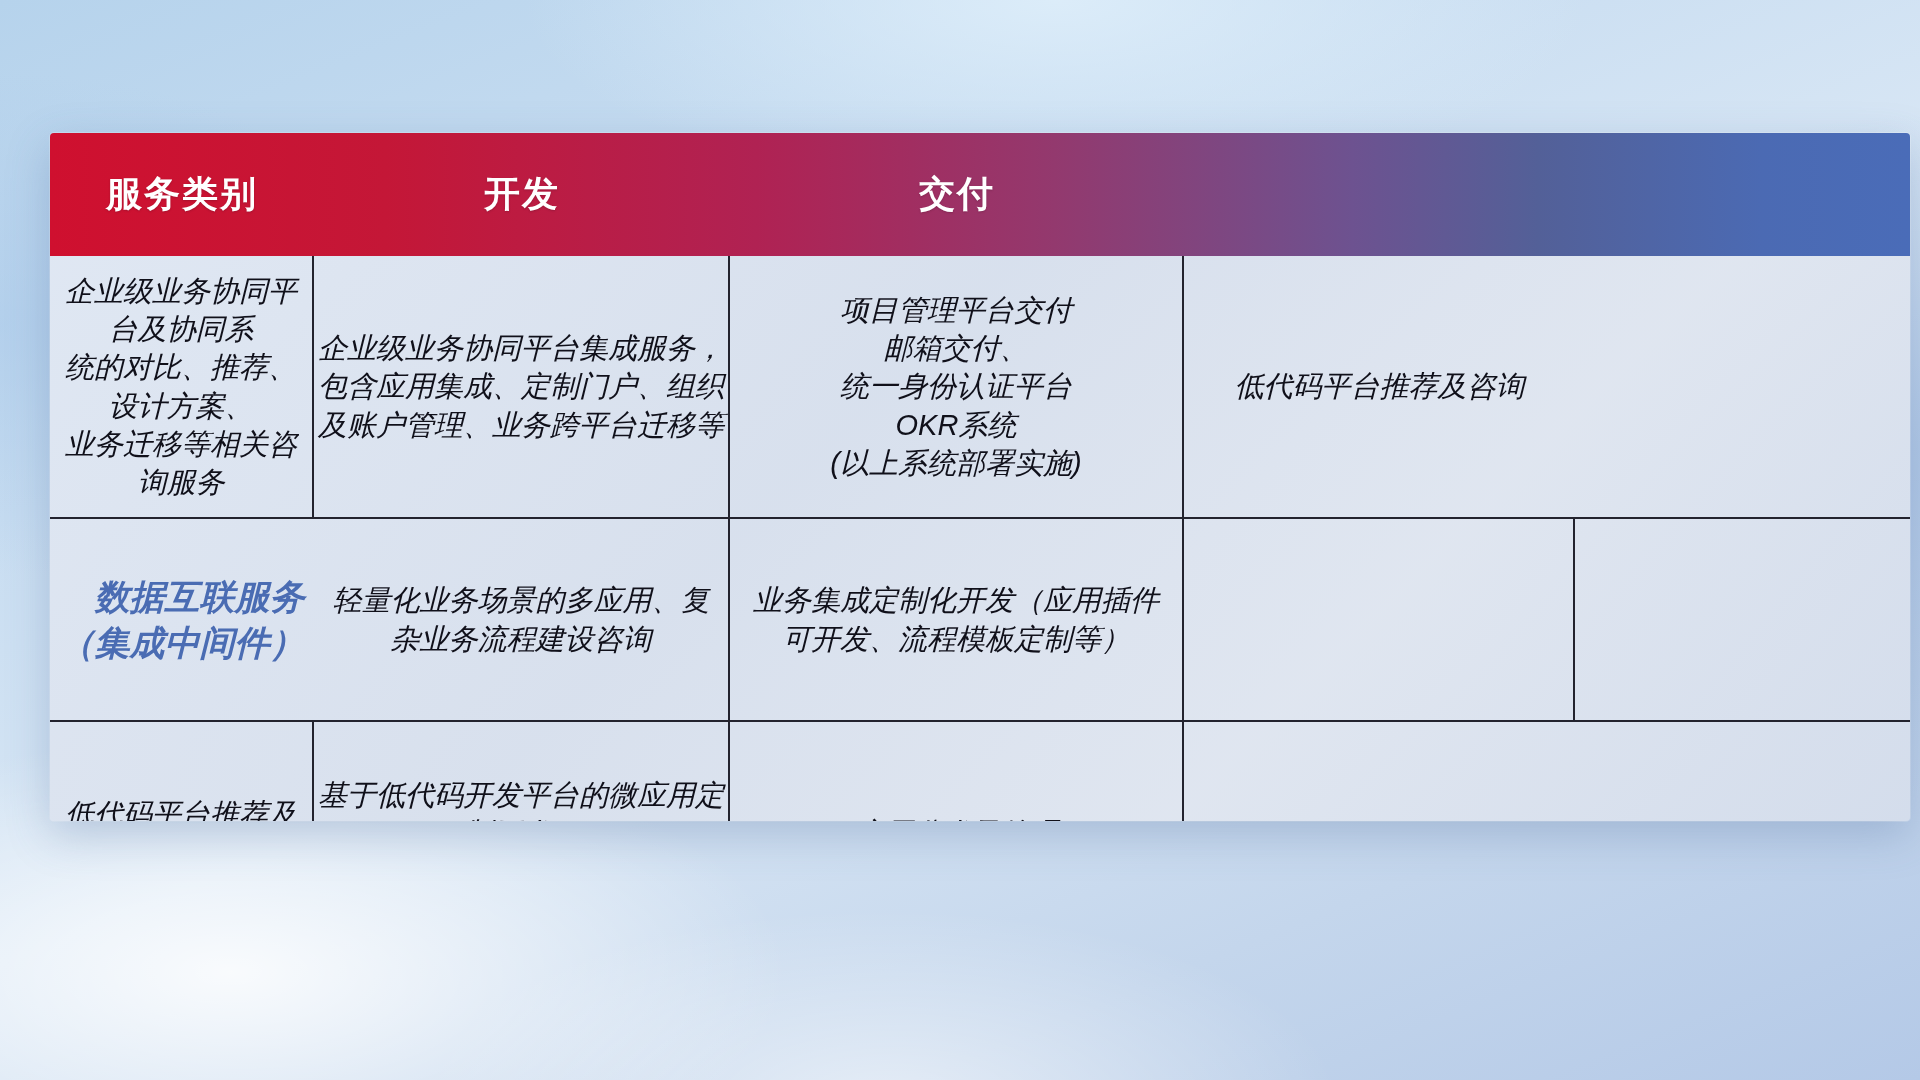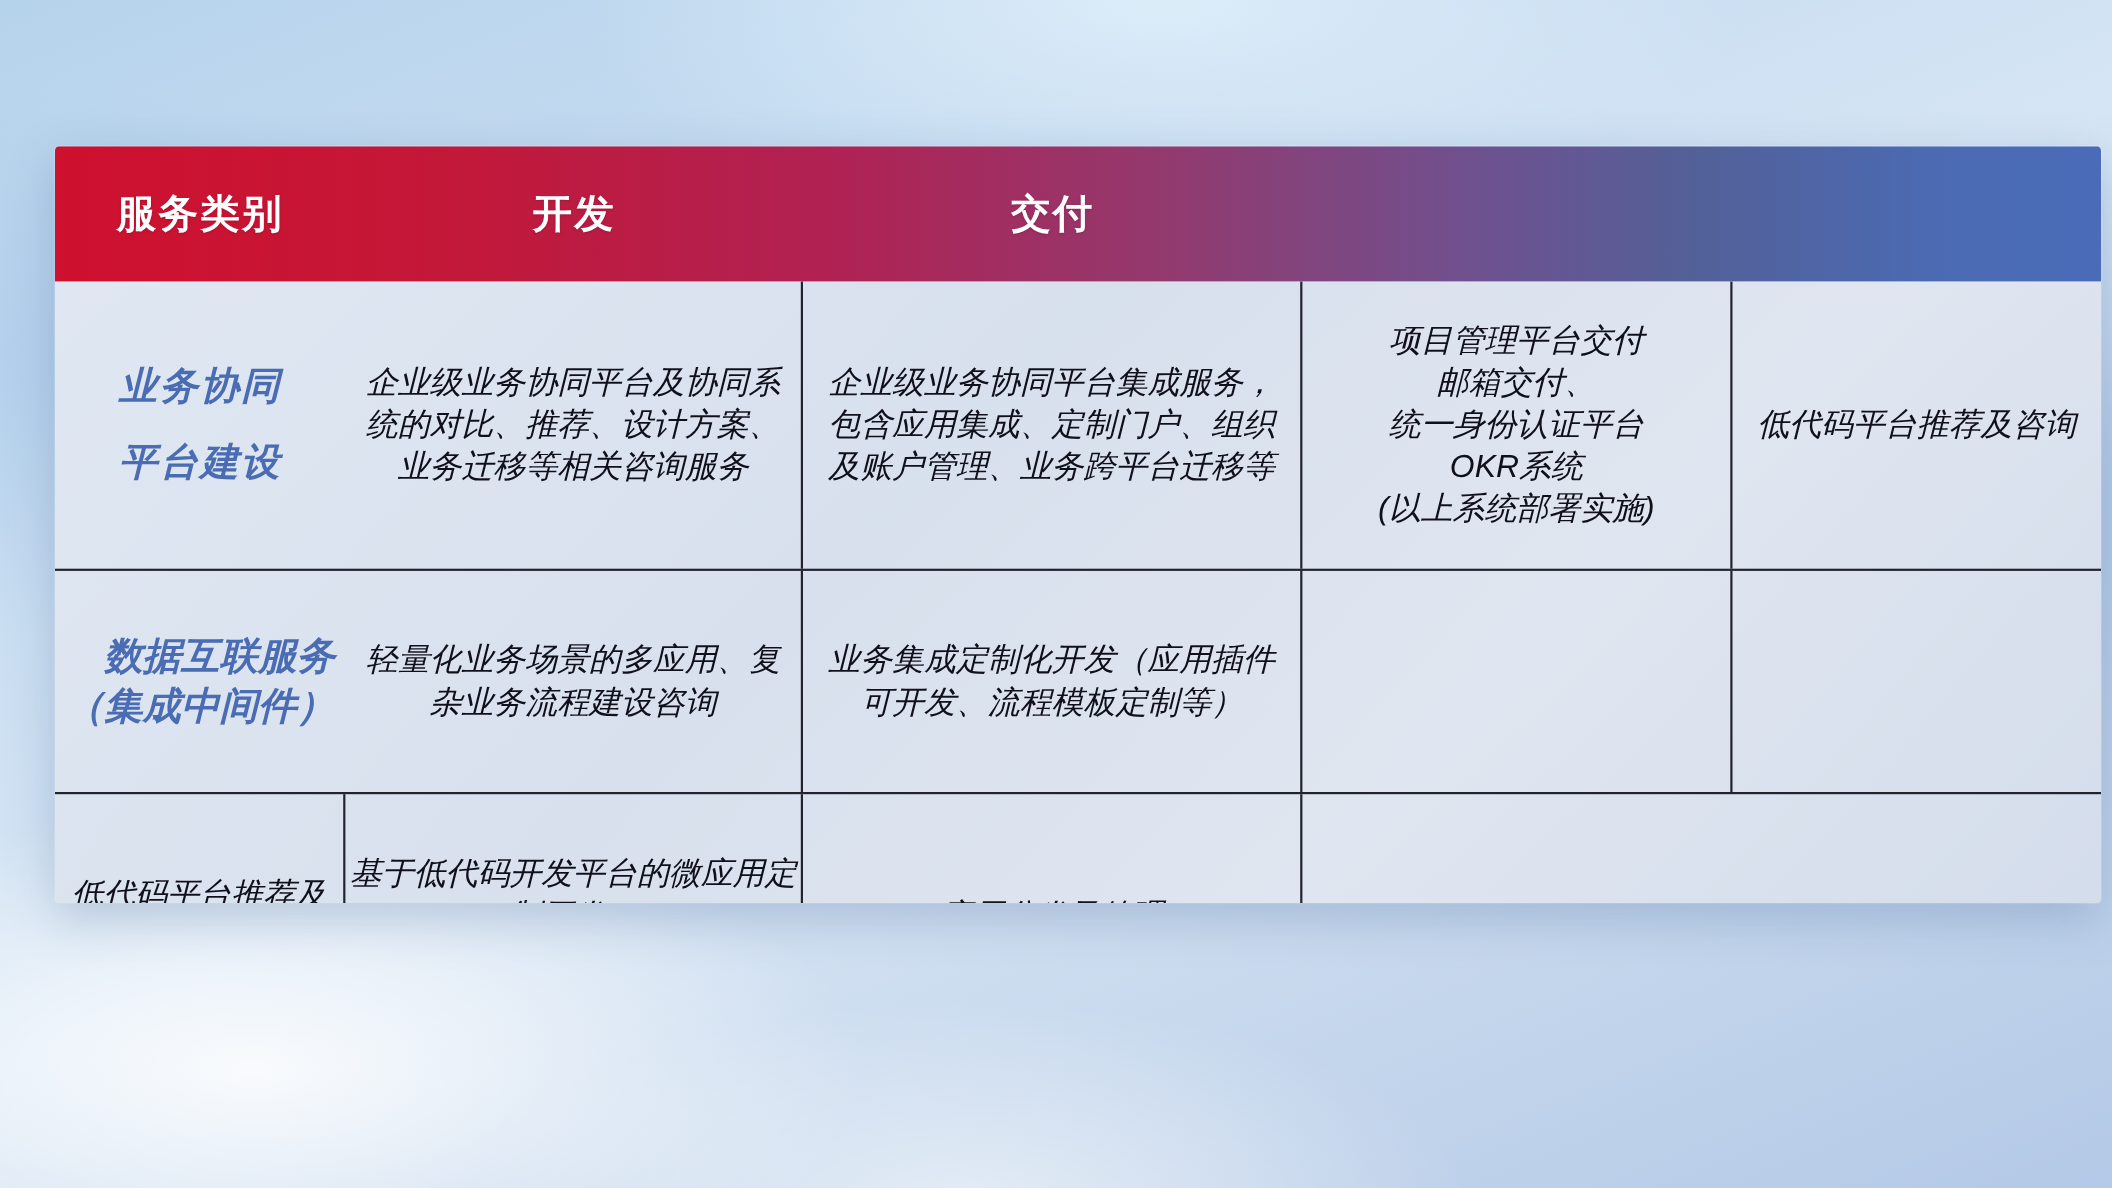--- a/index.html
+++ b/index.html
@@ -85,22 +85,20 @@
 
   <div class="thead grid-cols">
     <div class="th">服务类别</div>
     <div class="th">开发</div>
     <div class="th">交付</div>
   </div>
 
   <div class="tbody">
 
     <div class="tr r1 grid-cols">
-      <div class="td cat loose">业务协同
-平台建设</div>
       <div class="td vline">企业级业务协同平台及协同系
 统的对比、推荐、设计方案、
 业务迁移等相关咨询服务</div>
       <div class="td vline">企业级业务协同平台集成服务，
 包含应用集成、定制门户、组织
 及账户管理、业务跨平台迁移等</div>
       <div class="td vline">项目管理平台交付
 邮箱交付、
 统一身份认证平台
 OKR系统

